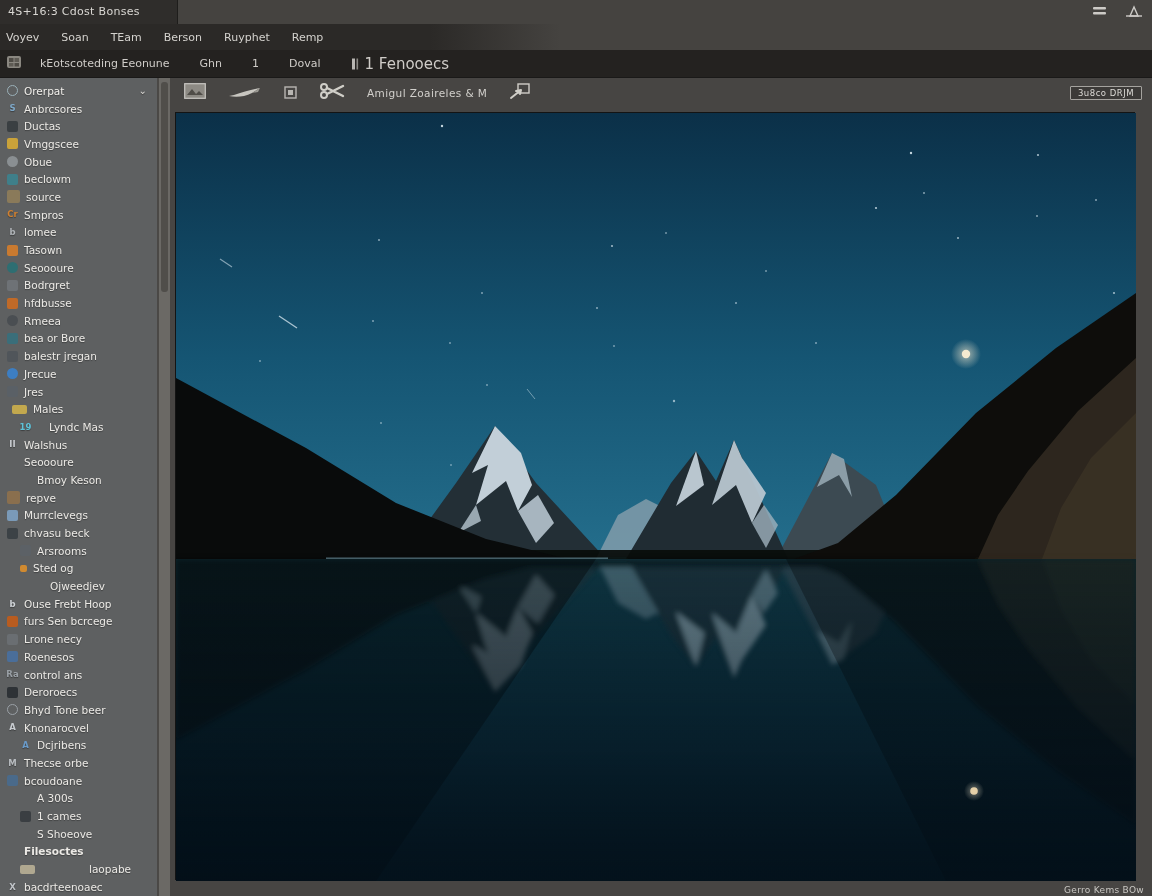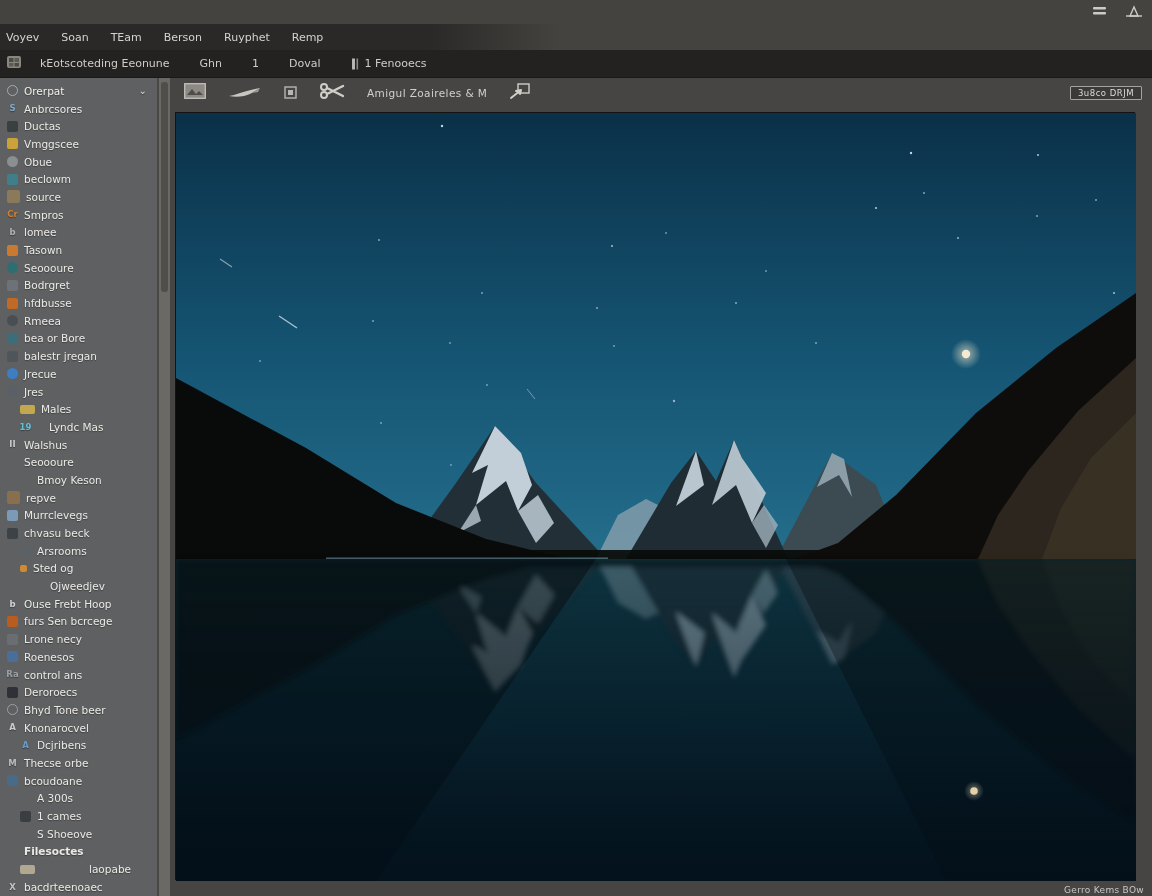--- a/index.html
+++ b/index.html
@@ -16,21 +16,21 @@
 
   .menubar{position:absolute;left:0;top:24px;width:1152px;height:26px;
        background:linear-gradient(90deg,#2b2927 0 430px,rgba(43,41,39,0) 560px),#454340;
        display:flex;align-items:center;padding-left:6px;}
   .menu-item{color:#d4d2ce;font-size:11px;margin-right:22px;white-space:nowrap;}
 
   .toolbar{position:absolute;left:0;top:50px;width:1152px;height:28px;background:#242220;
        display:flex;align-items:center;padding-left:6px;border-bottom:1px solid #1a1918;}
   .toolbar .app-ic{margin-right:18px;}
   .tool-item{color:#cfccc8;font-size:11px;margin-right:30px;white-space:nowrap;}
-  .tool-badge{color:#cfccc8;font-size:11px;display:flex;align-items:center;gap:5px;}
+  .tool-badge{color:#cfccc8;font-size:15px;display:flex;align-items:center;gap:5px;}
 
   
   .sidebar{position:absolute;left:0;top:78px;width:158px;height:818px;background:#5e6061;
        padding-top:4px;overflow:hidden;border-right:1px solid #4a4846;}
   .s-row{display:flex;align-items:center;height:17.7px;padding-left:7px;color:#eceae6;font-size:10.5px;
        white-space:nowrap;overflow:hidden;text-shadow:0 1px 1px rgba(0,0,0,.35);}
   .s-row.header-row{color:#f2f0ec;}
   .s-icon{width:11px;height:11px;margin-right:6px;flex:none;display:inline-flex;align-items:center;
        justify-content:center;font-size:8.5px;font-weight:bold;border-radius:2px;line-height:1;}
   .s-icon[data-shape="circle"]{border-radius:50%;}
@@ -50,20 +50,21 @@
        padding:1px 7px;background:#3c3a38;border-radius:1px;letter-spacing:.5px;white-space:nowrap;}
   .photo-wrap{position:absolute;left:5px;top:34px;width:960px;height:768px;border:1px solid #141414;background:#000;}
   .statusbar{position:absolute;right:8px;bottom:1px;color:#c9c7c3;font-size:9px;letter-spacing:.3px;}
 </style>
 </head>
 <body>
 
 <div id="app">
 
   <div class="titlebar">
+    <div class="tab">4S+16:3  Cdost  Bonses</div>
     <div class="tb-icons">
       <div class="tb-ic">
         <svg width="16" height="10" viewBox="0 0 16 10">
             <rect x="1" y="1" width="13" height="2.6" rx="1" fill="#cdcbc7"></rect>
             <rect x="1" y="6" width="13" height="2.6" rx="1" fill="#cdcbc7"></rect>
           </svg>
       </div>
       <div class="tb-ic">
         <svg width="18" height="12" viewBox="0 0 18 12">
             <path d="M5 11 L9 2 L13 11 Z" fill="none" stroke="#cdcbc7" stroke-width="1.4"></path>
@@ -220,21 +221,21 @@
         <span>Jrecue</span>
 
       </div>
 
       <div class="s-row">
         <span class="s-icon" data-shape="square" style="background: rgb(90, 96, 102);"></span>
         <span>Jres</span>
 
       </div>
 
-      <div class="s-row" style="padding-left: 20px;">
+      <div class="s-row" style="padding-left: 12px;">
         <span class="s-icon" data-shape="wide" style="background: rgb(194, 168, 78);"></span>
         <span>Males</span>
 
       </div>
 
       <div class="s-row" style="padding-left: 20px; gap: 12px;">
         <span class="s-icon" data-shape="glyph" style="color: rgb(94, 194, 216);">19</span>
         <span>Lyndc Mas</span>
 
       </div>

